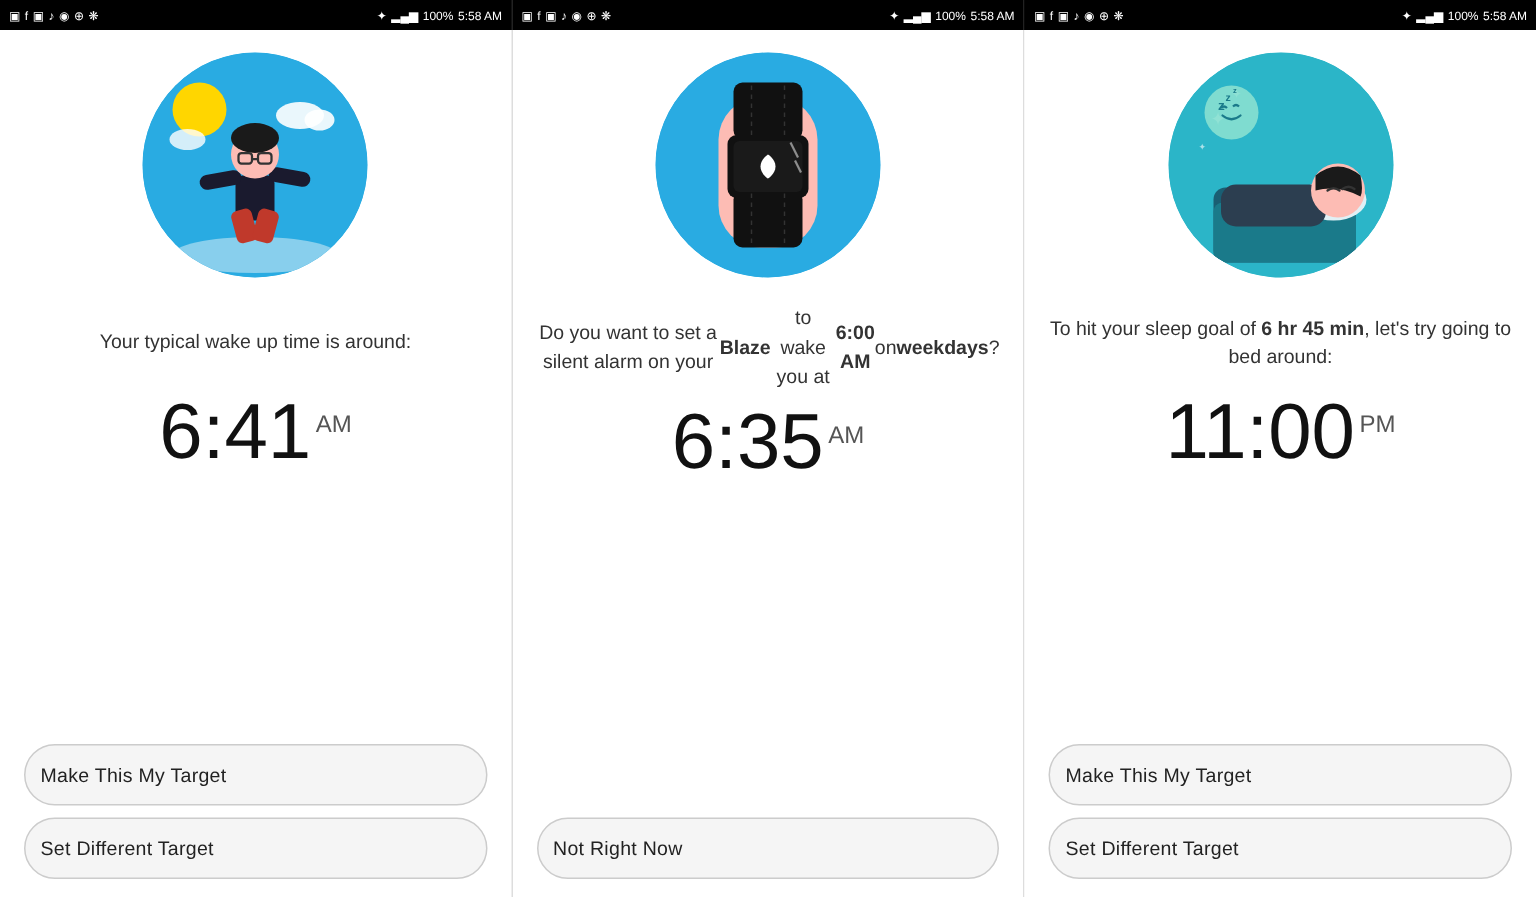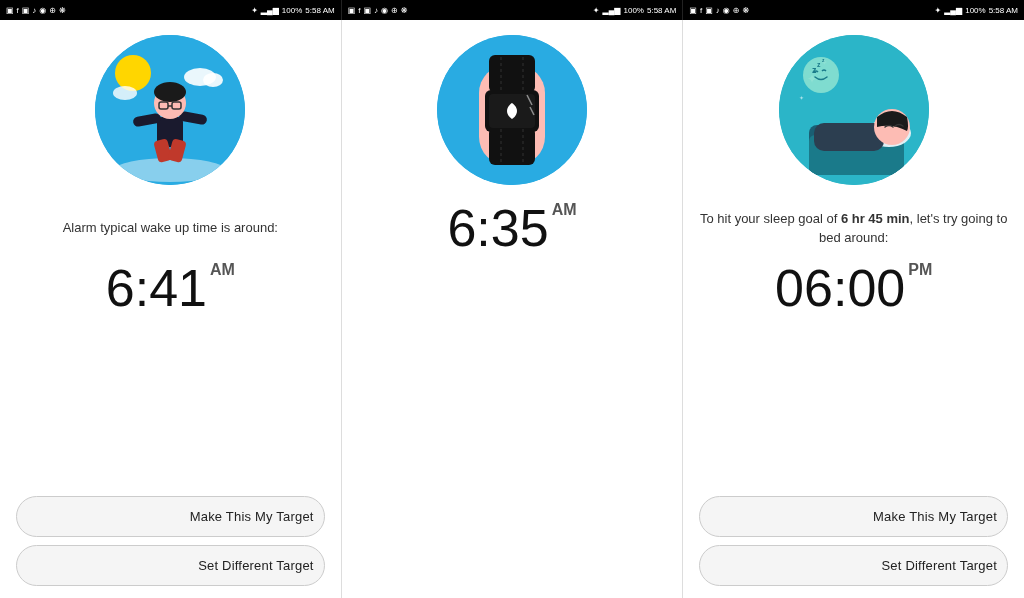--- a/index.html
+++ b/index.html
@@ -73,47 +73,47 @@
     }
     .desc-text b { font-weight: 700; }
     .time-display {
       font-size: 52px;
       font-weight: 200;
       color: #111;
       text-align: center;
       margin-bottom: 16px;
       line-height: 1;
       display: flex;
-      align-items: flex-start;
+      align-items: center;
       gap: 3px;
     }
     .time-ampm {
       font-size: 16px;
-      font-weight: 700;
+      font-weight: 400;
       color: #555;
       margin-bottom: 8px;
     }
     .buttons-area {
       display: flex;
       flex-direction: column;
       gap: 8px;
       width: 100%;
       margin-top: auto;
     }
     .btn {
       width: 100%;
       padding: 12px 10px;
       border-radius: 25px;
       border: 1.5px solid #ccc;
       background: #f5f5f5;
       font-size: 13px;
       font-weight: 500;
       color: #222;
       cursor: pointer;
-      text-align: right;
+      text-align: left;
       letter-spacing: 0.2px;
     }
 
     
     .circle-bg-blue {
       width: 150px;
       height: 150px;
       border-radius: 50%;
       background: #29ABE2;
       position: relative;
@@ -222,21 +222,21 @@
 
           <ellipse cx="75" cy="57" rx="16" ry="10" fill="#1A1A1A"></ellipse>
 
           <rect x="64" y="67" width="9" height="7" rx="2" fill="none" stroke="#333" stroke-width="1.5"></rect>
           <rect x="77" y="67" width="9" height="7" rx="2" fill="none" stroke="#333" stroke-width="1.5"></rect>
           <line x1="73" y1="71" x2="77" y2="71" stroke="#333" stroke-width="1.5"></line>
         </svg>
       </div>
     </div>
     <div class="desc-text">
-      <span>Alarm typical wake up time is around:</span>
+      <span>Your typical wake up time is around:</span>
     </div>
     <div class="time-display">
       <span>6:41</span>
       <span class="time-ampm">AM</span>
     </div>
     <div class="buttons-area">
       <button class="btn">Make This My Target</button>
       <button class="btn">Set Different Target</button>
     </div>
   </div>
@@ -262,25 +262,29 @@
           <line x1="64" y1="22" x2="64" y2="56" stroke="#333" stroke-width="1" stroke-dasharray="3,3"></line>
           <line x1="86" y1="22" x2="86" y2="56" stroke="#333" stroke-width="1" stroke-dasharray="3,3"></line>
           <line x1="64" y1="94" x2="64" y2="128" stroke="#333" stroke-width="1" stroke-dasharray="3,3"></line>
           <line x1="86" y1="94" x2="86" y2="128" stroke="#333" stroke-width="1" stroke-dasharray="3,3"></line>
 
           <line x1="90" y1="60" x2="95" y2="70" stroke="white" stroke-width="1.5" opacity="0.5"></line>
           <line x1="93" y1="72" x2="97" y2="80" stroke="white" stroke-width="1.5" opacity="0.5"></line>
         </svg>
       </div>
     </div>
+    <div class="desc-text">
+      Do you want to set a silent alarm on your <b>Blaze</b> to wake you at <b>6:00 AM</b> on <b>weekdays</b>?
+    </div>
     <div class="time-display">
       <span>6:35</span>
       <span class="time-ampm">AM</span>
     </div>
     <div class="buttons-area">
+      <button class="btn">Not Right Now</button>
     </div>
   </div>
 
   <div class="panel">
     <div class="illustration">
       <div class="circle-bg-teal">
         <svg width="150" height="150" viewBox="0 0 150 150">
           <circle cx="75" cy="75" r="75" fill="#2BB5C8"></circle>
 
           <text x="28" y="48" font-size="12" fill="white" opacity="0.8">✦</text>
@@ -311,21 +315,21 @@
           <path d="M36 42 Q42 47 48 42" stroke="#1A7A8A" stroke-width="1.5" fill="none" stroke-linecap="round"></path>
           <path d="M35 37 Q37 35 39 37" stroke="#1A7A8A" stroke-width="1.5" fill="none"></path>
           <path d="M43 36 Q45 34 47 36" stroke="#1A7A8A" stroke-width="1.5" fill="none"></path>
         </svg>
       </div>
     </div>
     <div class="desc-text">
       <span>To hit your sleep goal of <b>6 hr 45 min</b>, let's try going to bed around:</span>
     </div>
     <div class="time-display">
-      <span>06:00</span>
+      <span>11:00</span>
       <span class="time-ampm">PM</span>
     </div>
     <div class="buttons-area">
       <button class="btn">Make This My Target</button>
       <button class="btn">Set Different Target</button>
     </div>
   </div>
 
 </div>
 

